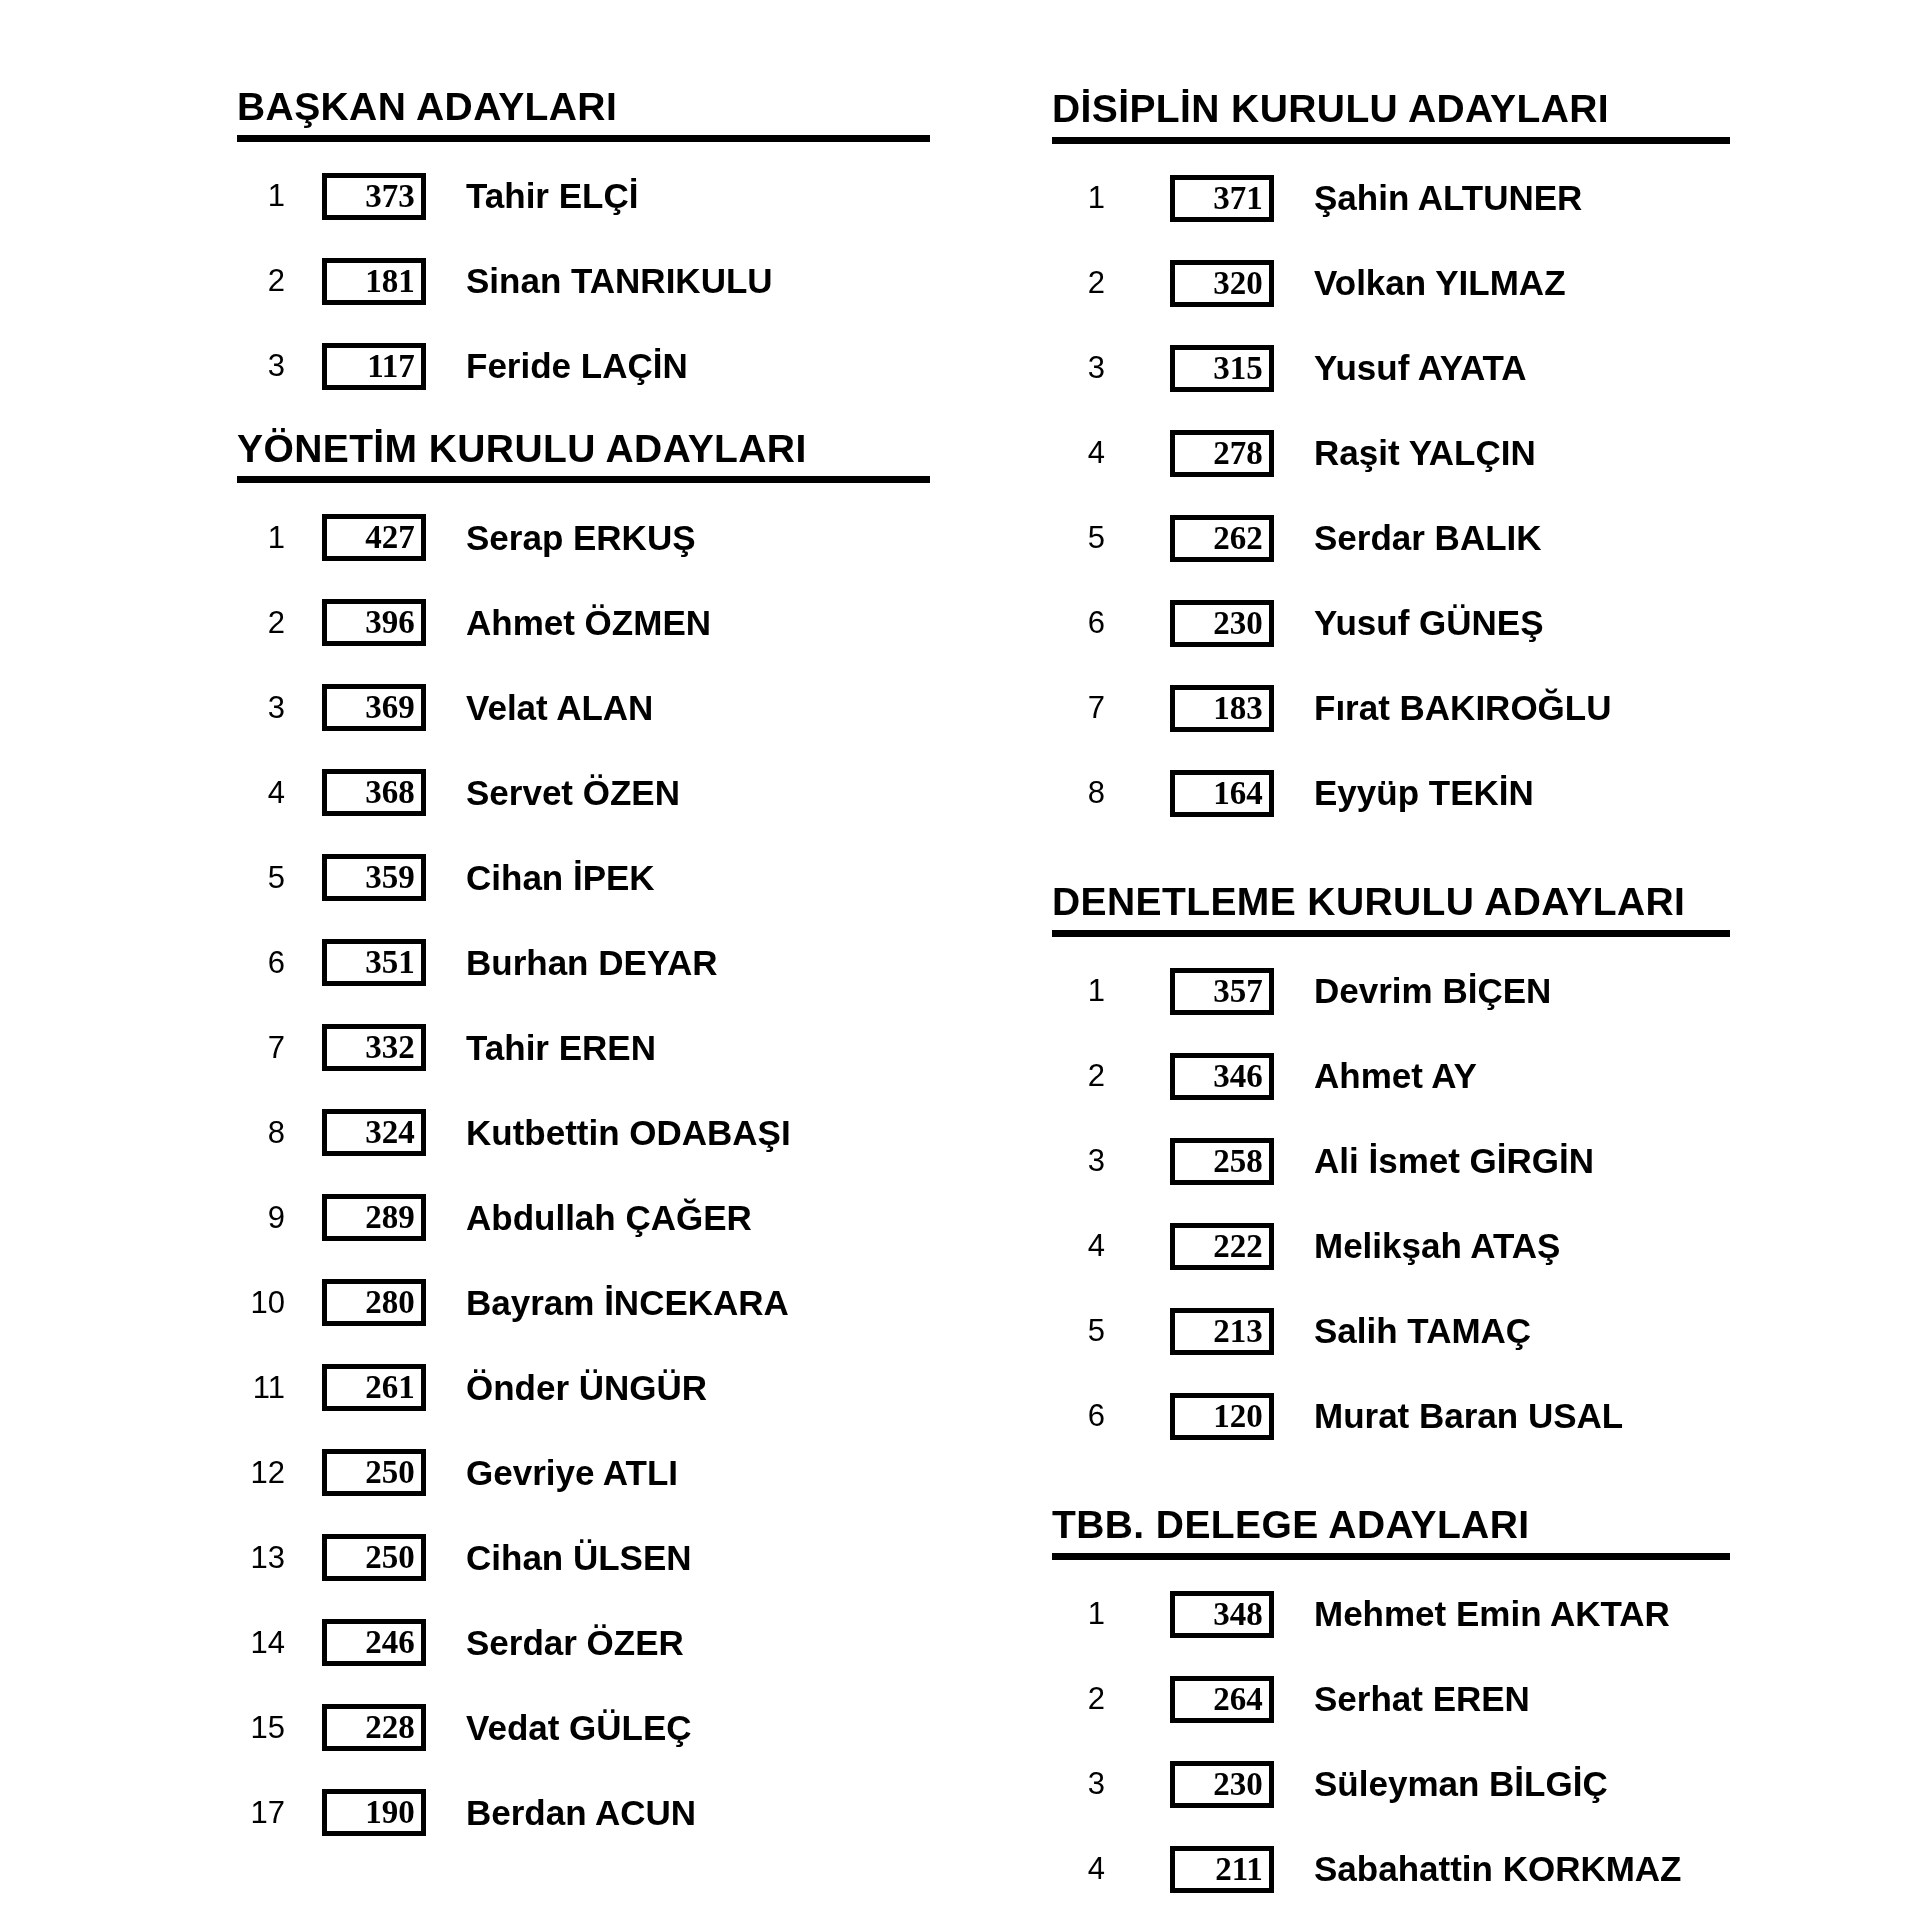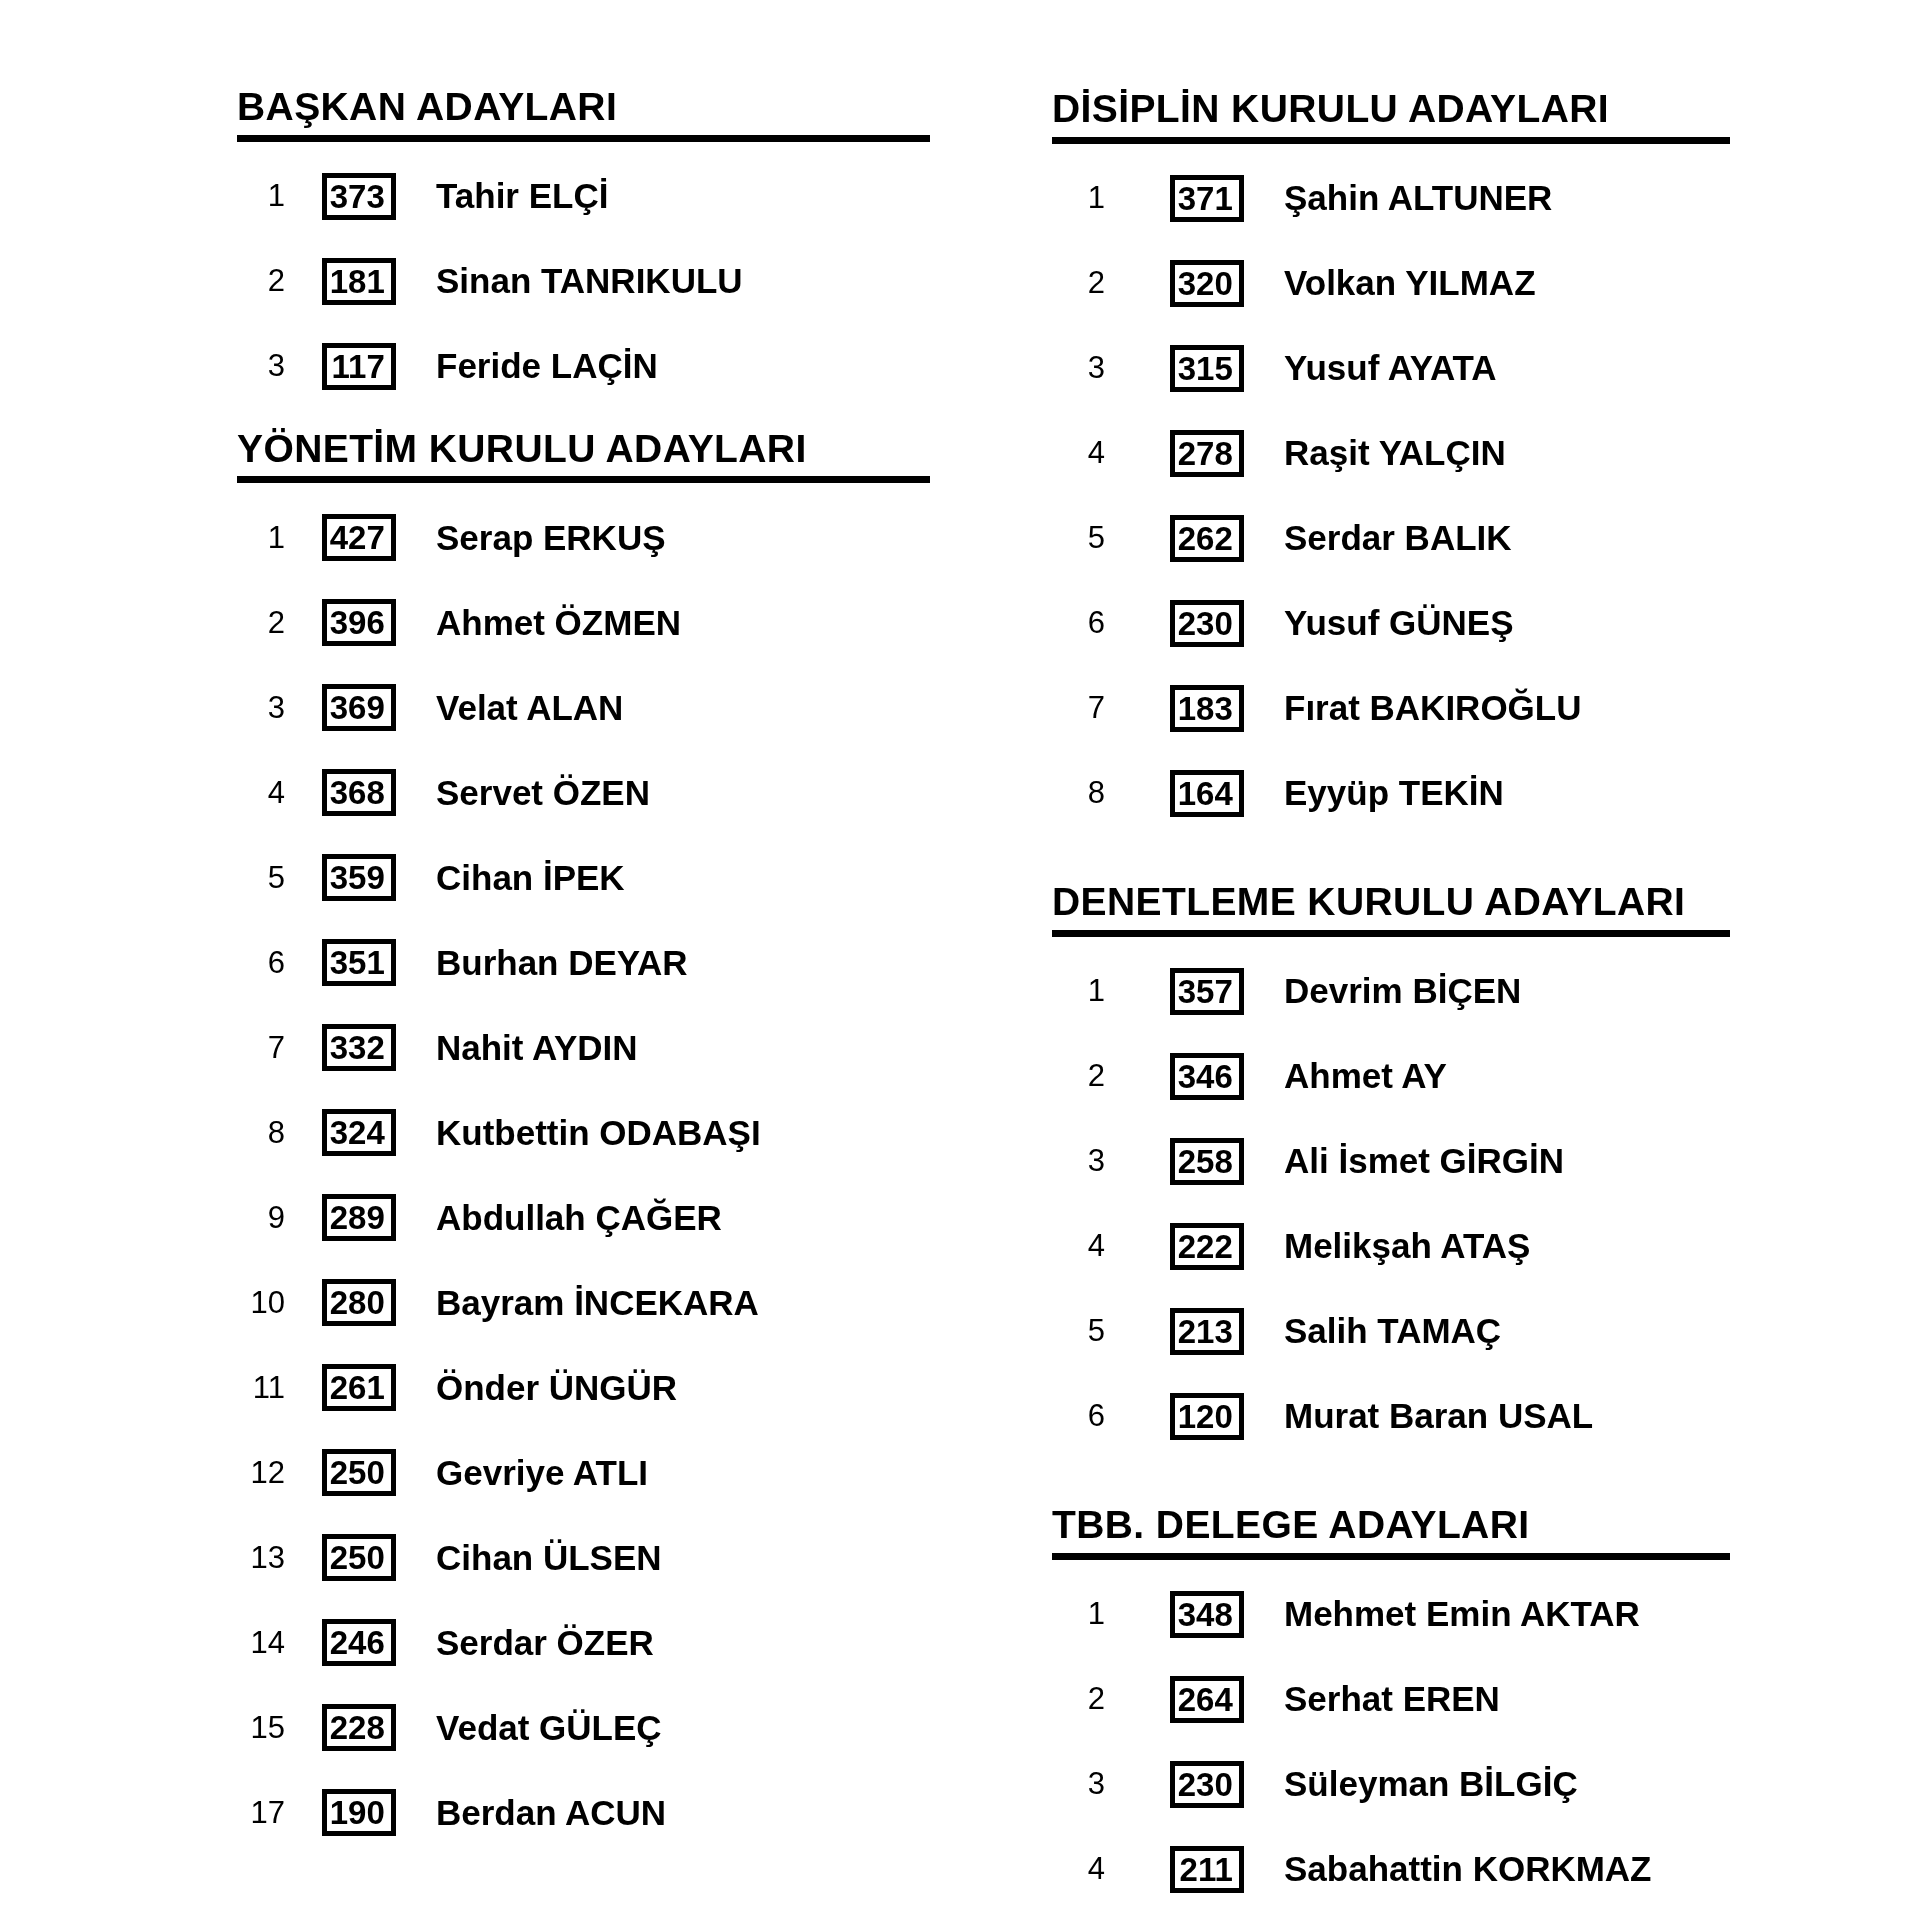--- a/index.html
+++ b/index.html
@@ -50,28 +50,29 @@
     font-size: 31px;
     font-weight: 400;
     flex: 0 0 auto;
   }
   .col-left  .rank { width: 60px; }
   .col-right .rank { width: 65px; }
 
   .votebox {
     box-sizing: border-box;
     flex: 0 0 auto;
-    width: 74px;
+    width: 104px;
     height: 47px;
     border: 5.8px solid #000000;
     display: flex;
     align-items: center;
     justify-content: flex-end;
     padding: 0 6.2px 0 3.9px;
     background: #ffffff;
+    font-family: Liberation Serif, serif;
   }
   .col-left  .votebox { margin-left: 37px; }
   .col-right .votebox { margin-left: 65px; }
 
   .vote {
     font-size: 33px;
     font-weight: 700;
     line-height: 1;
   }
 
@@ -166,21 +167,21 @@
       <span class="vote">351</span>
     </span>
     <span class="name">Burhan DEYAR</span>
   </div>
 
   <div class="row">
     <span class="rank">7</span>
     <span class="votebox">
       <span class="vote">332</span>
     </span>
-    <span class="name">Nahit AYDIN</span>
+    <span class="name">Tahir EREN</span>
   </div>
 
   <div class="row">
     <span class="rank">8</span>
     <span class="votebox">
       <span class="vote">324</span>
     </span>
     <span class="name">Kutbettin ODABAŞI</span>
   </div>
 

